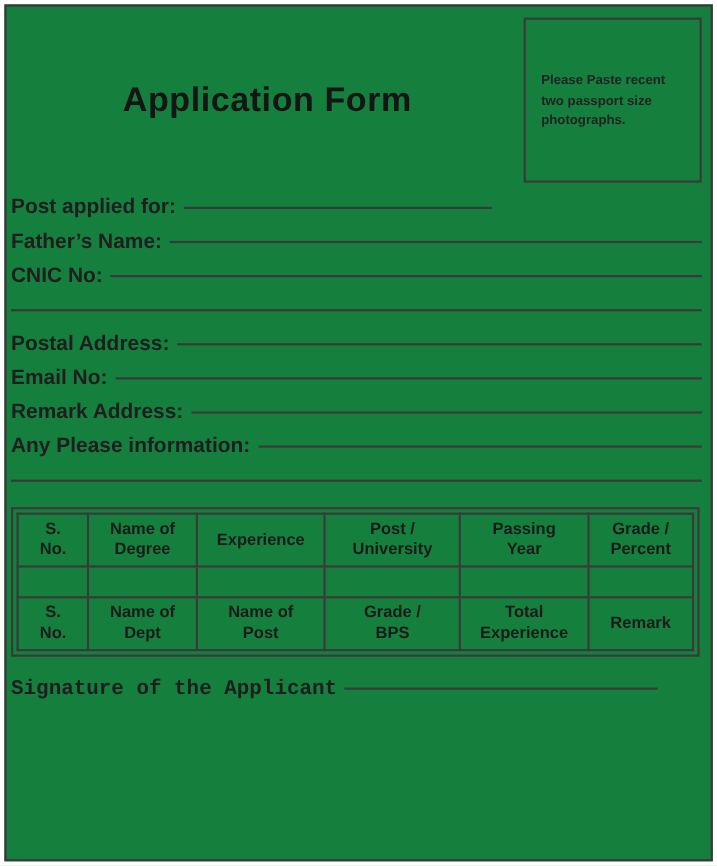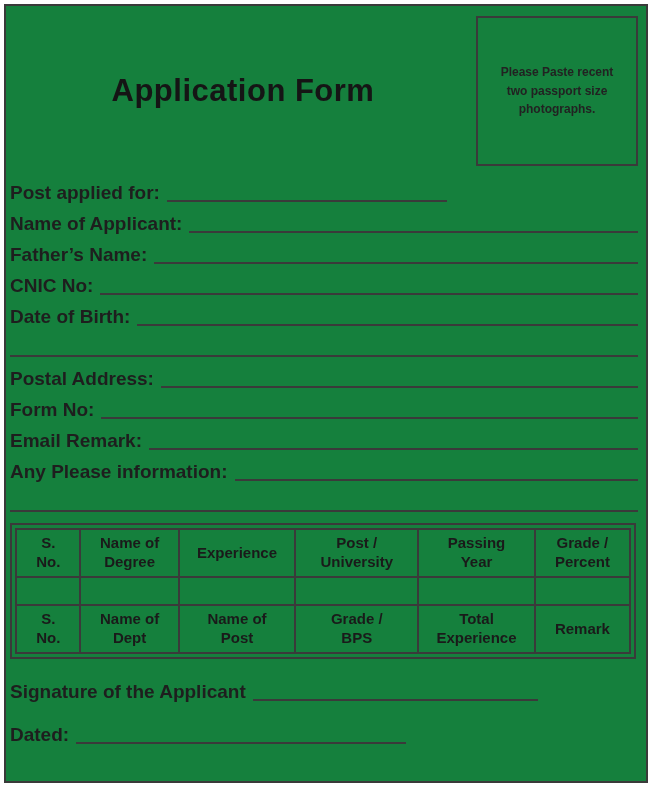--- a/index.html
+++ b/index.html
@@ -40,32 +40,32 @@
     margin: 0;
     color: #151515;
   }
   .photo-box {
     width: 162px;
     box-sizing: border-box;
     border: 2px solid #3a3a3a;
     display: flex;
     align-items: center;
     justify-content: center;
-    text-align: center;
+    text-align: left;
     font-size: 12px;
     font-weight: bold;
     line-height: 1.55;
     padding: 8px 14px;
     color: #222;
   }
   
   .fields { margin-top: 2px; }
   .field {
     display: flex;
-    align-items: flex-end;
+    align-items: center;
     height: 31px;
     font-size: 19px;
     font-weight: bold;
   }
   .field .label {
     white-space: nowrap;
     margin-right: 7px;
     line-height: 1.2;
   }
   .field .line {
@@ -94,21 +94,21 @@
     text-align: center;
     vertical-align: middle;
     padding: 3px 2px;
     white-space: pre-line;
     line-height: 1.25;
     color: #1a1a1a;
   }
   tr.hdr td { height: 40px; }
   tr.empty td { height: 20px; }
   
-  .sig-row { margin-top: 14px; }
+  .sig-row { margin-top: 14px; font-family: Liberation Mono, monospace; }
   .sig-row .line { flex: 0 0 285px; }
   .dated-row { margin-top: 12px; }
   .dated-row .line { flex: 0 0 330px; }
 </style>
 </head>
 <body>
 
 <div class="page">
 
   <div class="header">
@@ -119,48 +119,40 @@
       <span>Please Paste recent two passport size photographs.</span>
     </div>
   </div>
 
   <div class="fields">
     <div class="field short">
       <span class="label">Post applied for:</span>
       <span class="line"></span>
     </div>
     <div class="field">
-      <span class="label">Name of Applicant:</span>
-      <span class="line"></span>
-    </div>
-    <div class="field">
       <span class="label">Father’s Name:</span>
       <span class="line"></span>
     </div>
     <div class="field">
       <span class="label">CNIC No:</span>
       <span class="line"></span>
     </div>
     <div class="field">
-      <span class="label">Date of Birth:</span>
-      <span class="line"></span>
-    </div>
-    <div class="field">
       <span class="line"></span>
     </div>
     <div class="field">
       <span class="label">Postal Address:</span>
       <span class="line"></span>
     </div>
     <div class="field">
-      <span class="label">Form No:</span>
-      <span class="line"></span>
-    </div>
-    <div class="field">
-      <span class="label">Email Remark:</span>
+      <span class="label">Email No:</span>
+      <span class="line"></span>
+    </div>
+    <div class="field">
+      <span class="label">Remark Address:</span>
       <span class="line"></span>
     </div>
     <div class="field">
       <span class="label">Any Please information:</span>
       <span class="line"></span>
     </div>
     <div class="field">
       <span class="line"></span>
     </div>
   </div>
@@ -212,18 +204,14 @@
         </tr>
       </tbody>
     </table>
   </div>
 
   <div class="field sig-row">
     <span class="label">Signature of the Applicant</span>
     <span class="line"></span>
   </div>
 
-  <div class="field dated-row">
-    <span class="label">Dated:</span>
-    <span class="line"></span>
-  </div>
 
 </div>
 
 </body></html>

